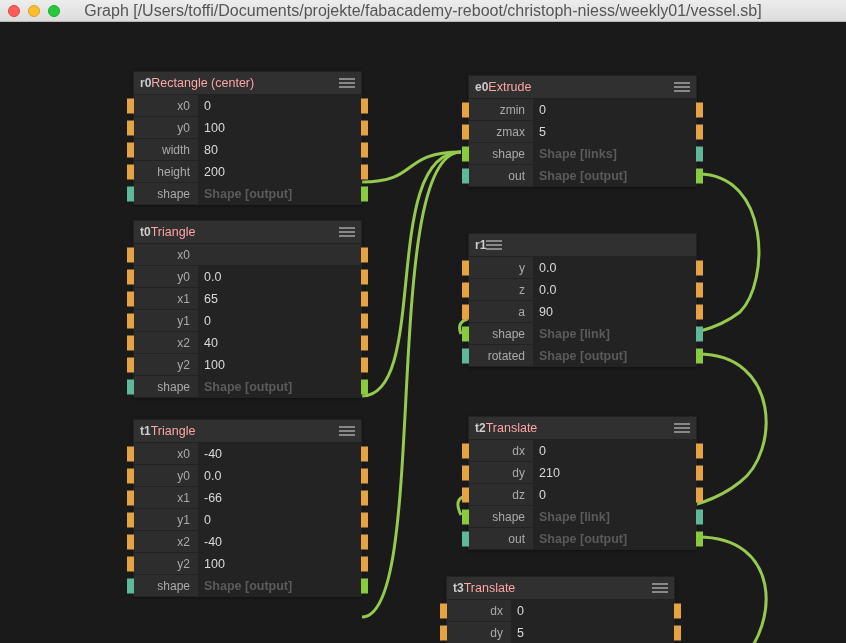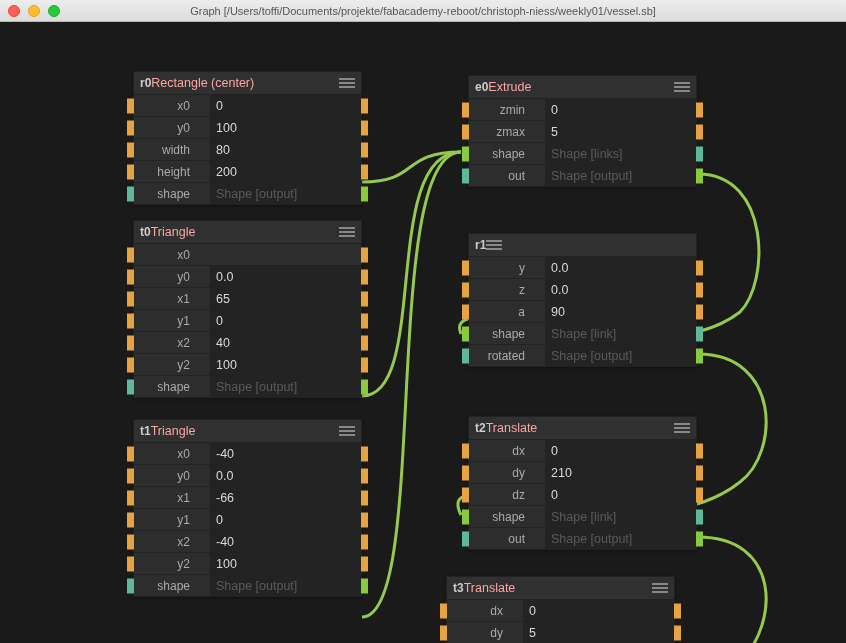--- a/index.html
+++ b/index.html
@@ -30,21 +30,21 @@
     gap: 8px;
   }
   .tl { width: 12px; height: 12px; border-radius: 50%; }
   .tl.red { background: #ff5f56; border: 0.5px solid #e0443e; }
   .tl.yellow { background: #ffbd2e; border: 0.5px solid #dea123; }
   .tl.green { background: #27c93f; border: 0.5px solid #1aab29; }
   .wtitle {
     position: absolute;
     left: 0; right: 0;
     text-align: center;
-    font-size: 11px;
+    font-size: 16px;
     color: #555;
     pointer-events: none;
   }
   .canvas {
     position: absolute;
     top: 22px; left: 0; right: 0; bottom: 0;
     background: #1a1a1a;
   }
   .node {
     position: absolute;
@@ -87,40 +87,39 @@
     height: 2px;
     background: #888;
     width: 100%;
   }
   .row {
     display: flex;
     align-items: center;
     height: 22px;
     border-top: 1px solid #222;
     position: relative;
-    gap: 12px;
   }
   .rlabel {
     width: 64px;
     text-align: right;
     padding-right: 8px;
     color: #aaa;
     font-size: 12px;
   }
   .rvalue {
     flex: 1;
     background: #232323;
     height: 100%;
     display: flex;
     align-items: center;
     padding: 0 6px;
     color: #d8d8d8;
     font-size: 12.5px;
   }
-  .rvalue.placeholder { color: #5a5a5a; }
+  .rvalue.placeholder { color: #5a5a5a; font-weight: bold; }
   .port {
     position: absolute;
     width: 7px;
     height: 15px;
     top: 50%;
     transform: translateY(-50%);
   }
   .port.left { left: -7px; }
   .port.right { right: -7px; }
   .port.orange { background: #e6a343; }

